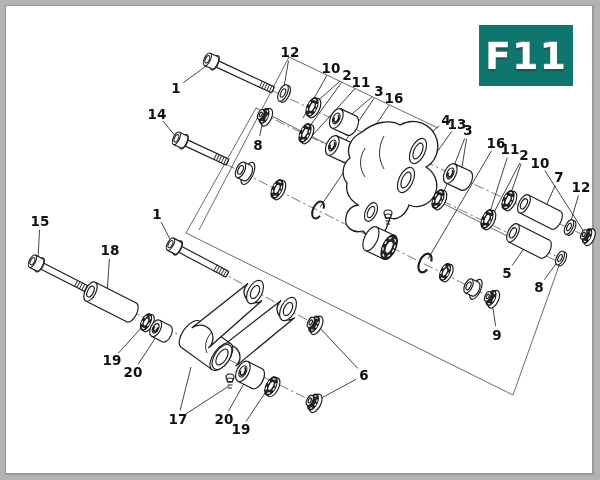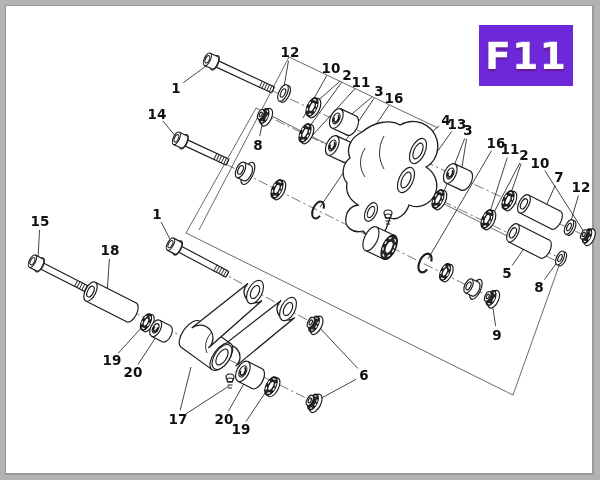--- a/index.html
+++ b/index.html
@@ -388,16 +388,16 @@
         <text x="110" y="254.5" text-anchor="middle" class="callout">18</text>
         <text x="157" y="218.5" text-anchor="middle" class="callout">1</text>
         <text x="112" y="364.5" text-anchor="middle" class="callout">19</text>
         <text x="133" y="376.5" text-anchor="middle" class="callout">20</text>
         <text x="178" y="423.5" text-anchor="middle" class="callout">17</text>
         <text x="224" y="423.5" text-anchor="middle" class="callout">20</text>
         <text x="241" y="433.5" text-anchor="middle" class="callout">19</text>
         <text x="364" y="379.5" text-anchor="middle" class="callout">6</text>
       </g>
     </svg>
-  <div class="badge" id="badge" style="left: 479px; top: 25px; width: 94px; height: 61px; background: #6d28d9; color: rgb(255, 255, 255);">
+  <div class="badge" id="badge" style="left: 479px; top: 25px; width: 94px; height: 61px; background: #0f766e; color: rgb(255, 255, 255);">
     <span>F11</span>
   </div>
 </div>
 
 </body></html>

